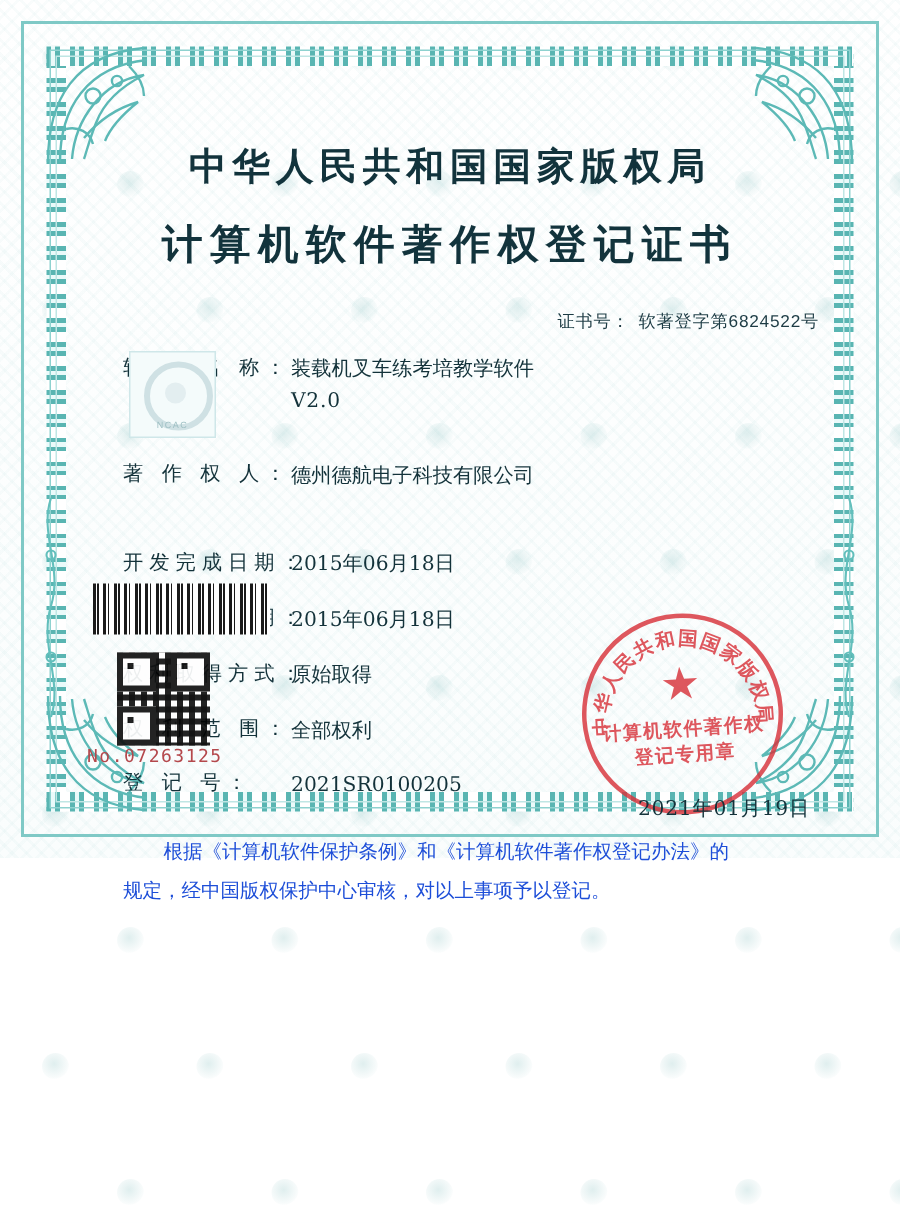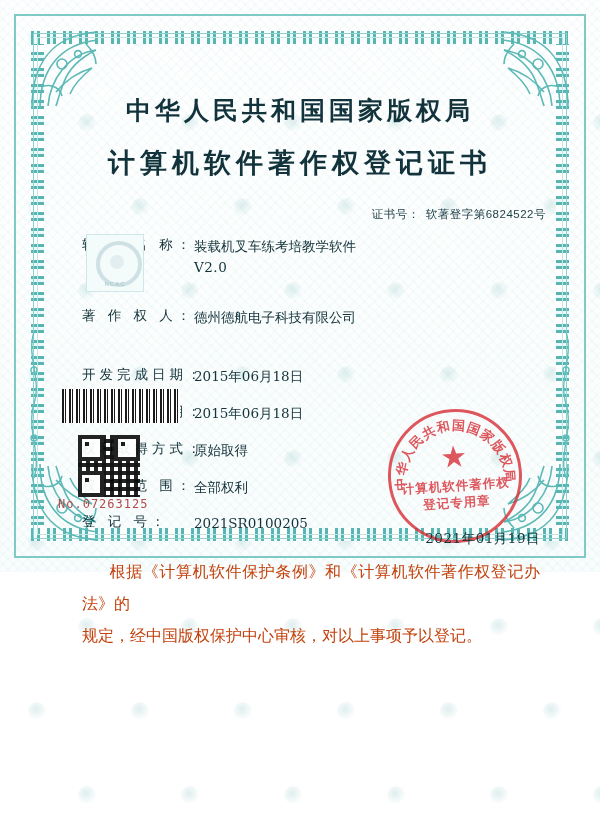--- a/index.html
+++ b/index.html
@@ -197,23 +197,23 @@
     line-height: 1.55;
   }
   .field-value .v2 { display: block; letter-spacing: 0.5px; }
 
   .spacer-a { height: 22px; }
   .spacer-b { height: 22px; }
 
   .statement {
     margin-top: 22px;
     padding: 0 12px 0 34px;
-    font-size: 16px;
+    font-size: 13px;
     line-height: 2.0;
-    color: #c2410c;
+    color: #1d4ed8;
     font-family: "DejaVu Serif", serif;
     text-align: justify;
   }
   .statement .indent { display: inline-block; width: 27px; }
 
   
   .footer {
     position: absolute;
     left: 0; right: 0;
     bottom: 10px;

